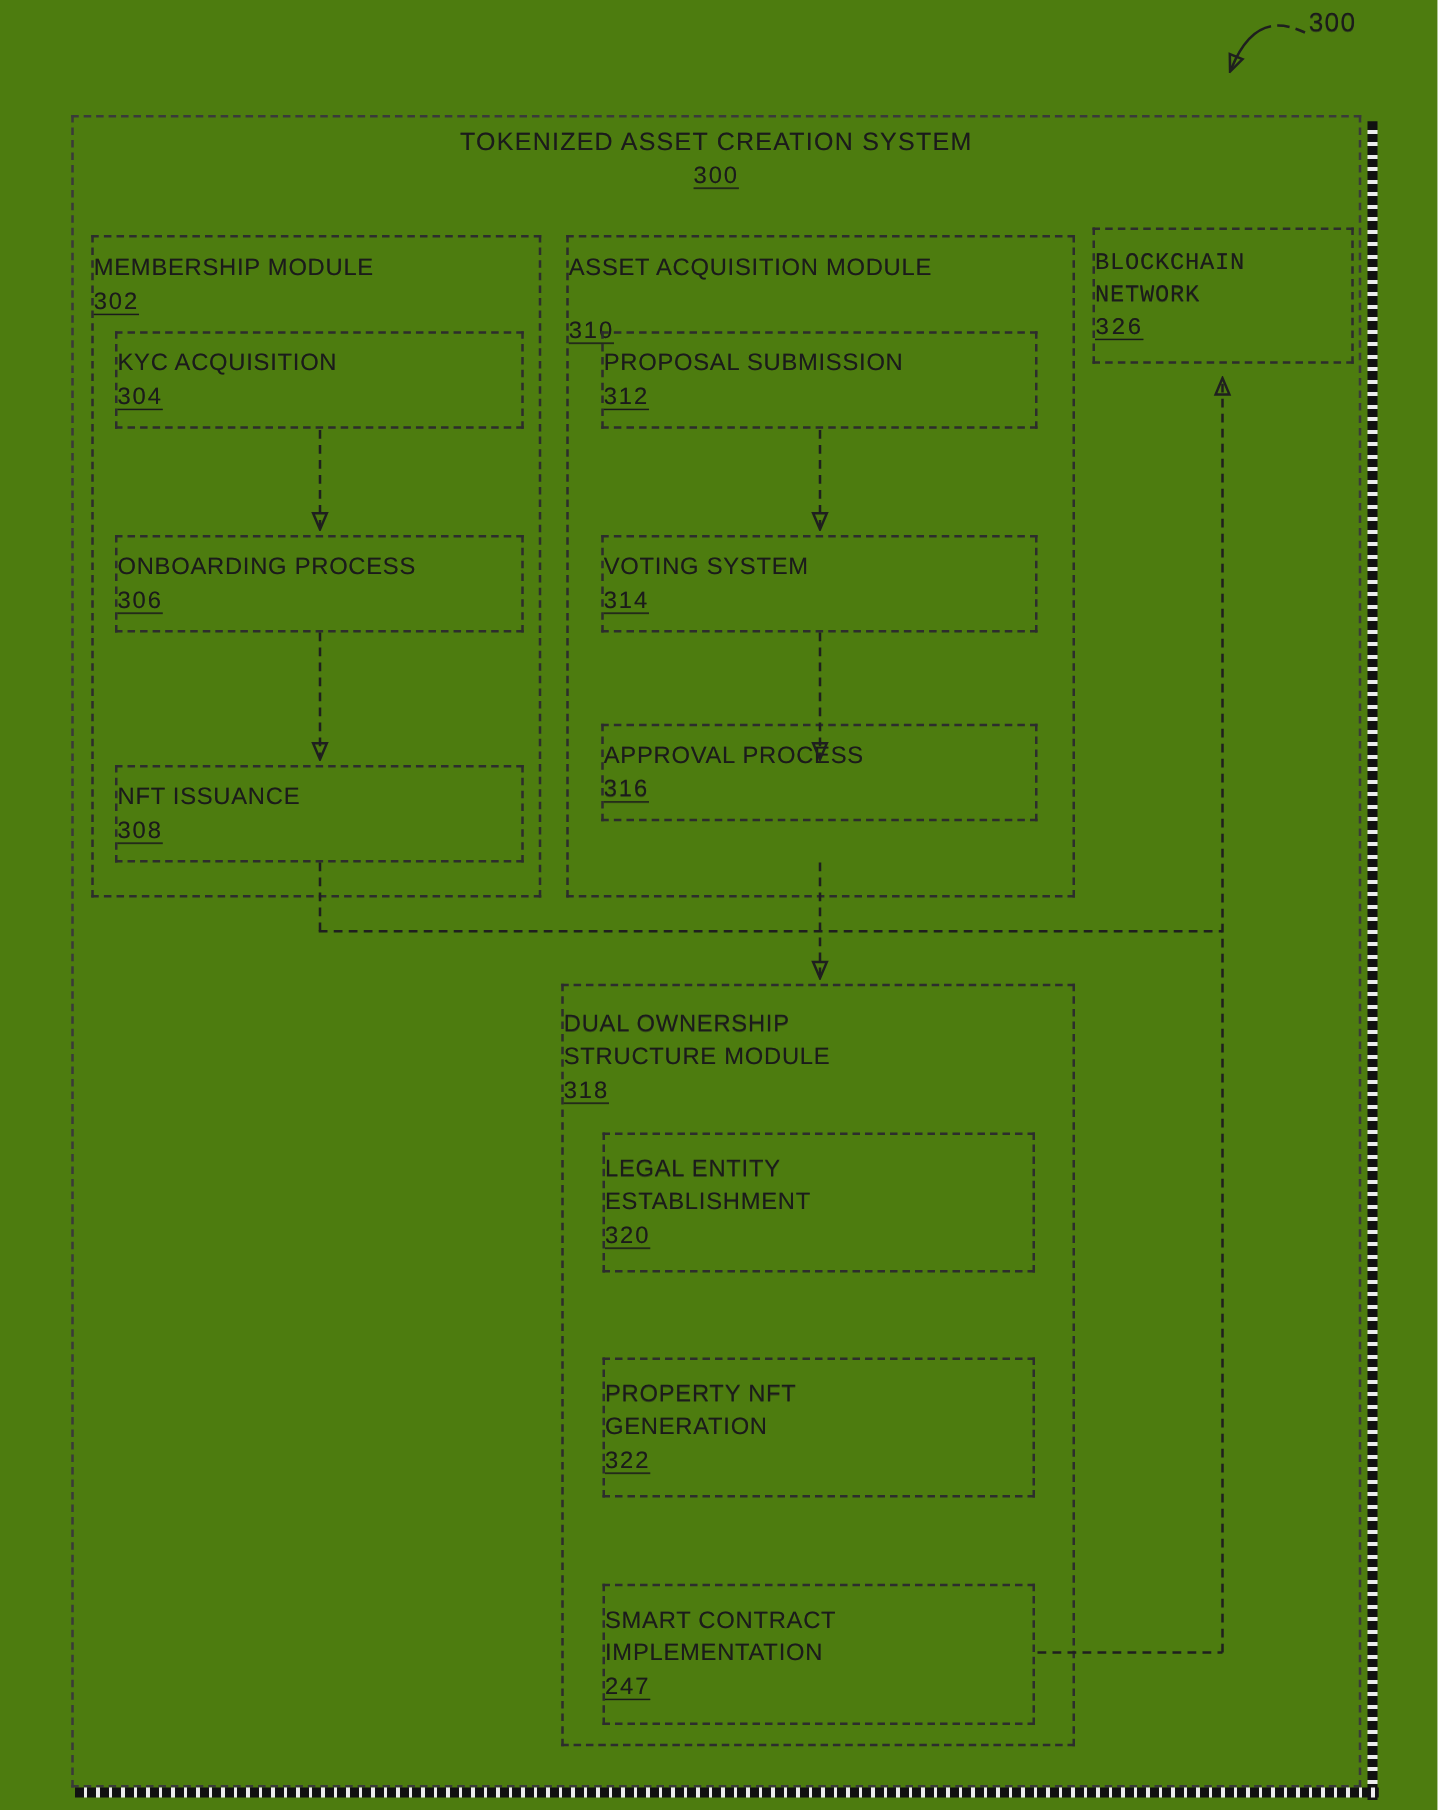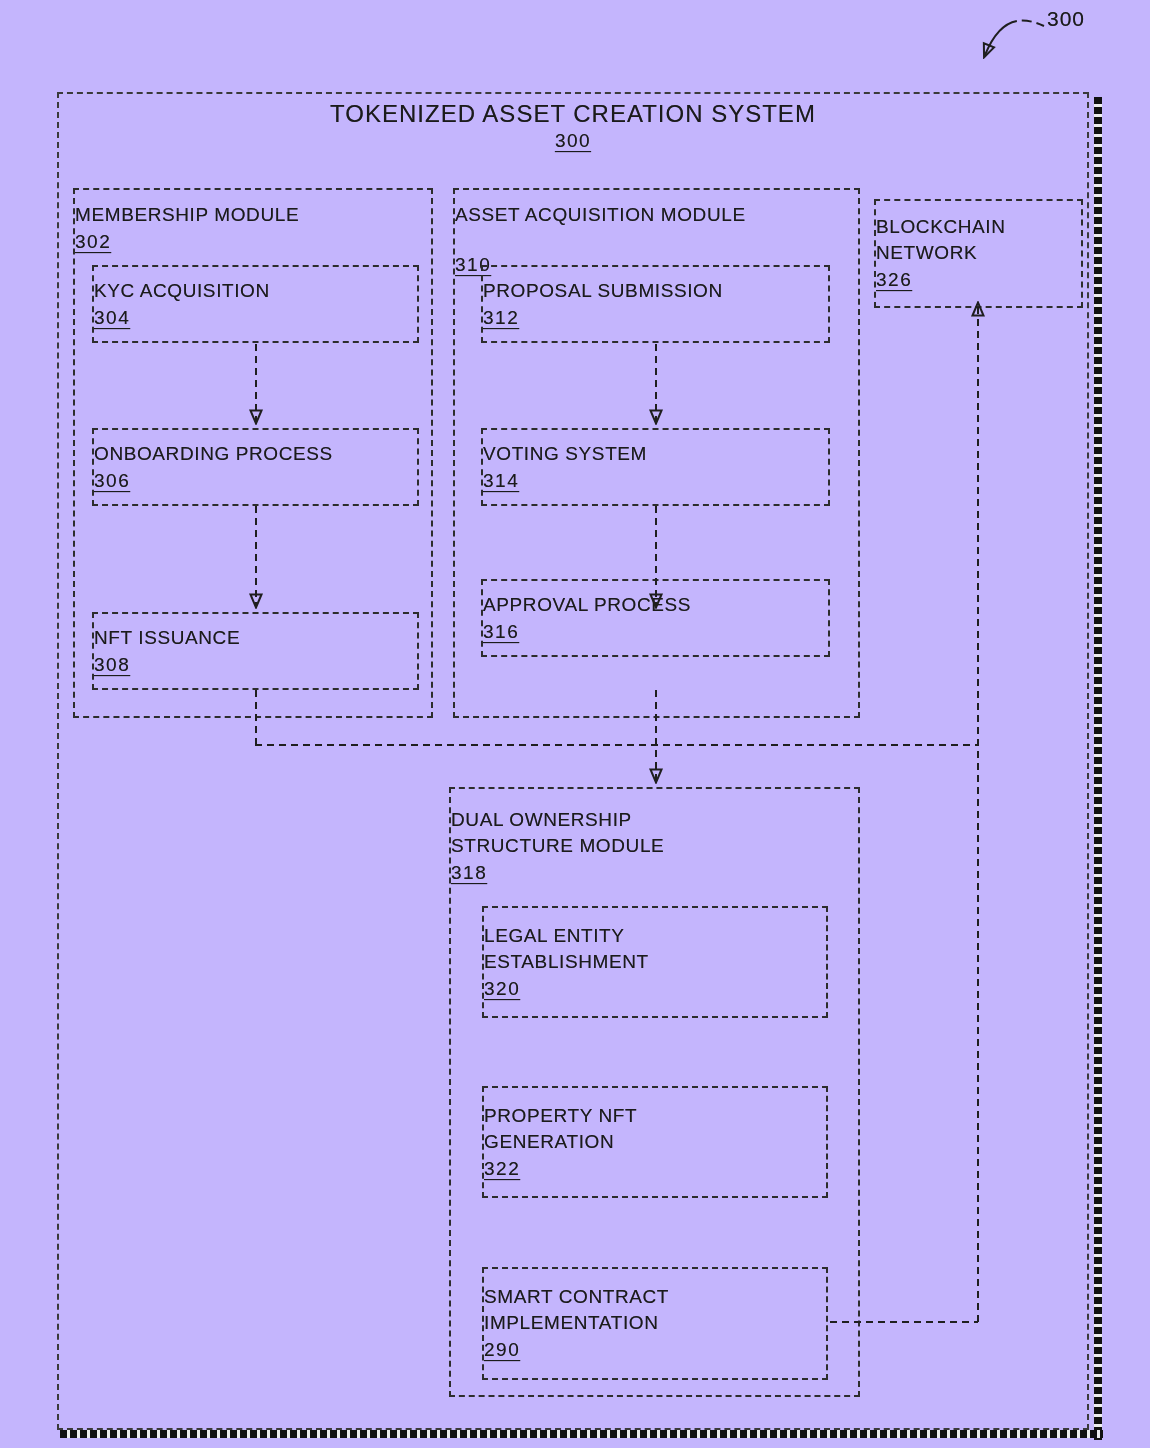--- a/index.html
+++ b/index.html
@@ -1,18 +1,18 @@
 <!DOCTYPE html>
 <html><head>
 <meta charset="utf-8">
 <style>
   html, body { margin:0; padding:0; background:#ffffff; }
   .canvas {
     position:relative; width:1150px; height:1448px;
-    background:#c4b5fd; overflow:hidden;
+    background:#4d7c0f; overflow:hidden;
     font-family:"Liberation Sans", sans-serif;
     color:#1b1b1b;
   }
   .box {
     position:absolute; box-sizing:border-box;
     border:2px dashed #2d2d2d;
     display:flex; flex-direction:column;
     align-items:flex-start; justify-content:center;
     text-align:center; background:transparent;
   }
@@ -29,21 +29,21 @@
   }
   .num {
     font-size:19px; line-height:27px; letter-spacing:1.5px;
     text-decoration:underline; text-underline-offset:4px;
     text-shadow:0 0.3px 0.5px rgba(35,35,35,0.55);
   }
   .sys-title {
     position:absolute; left:57px; top:101px; width:1032px;
     text-align:center;
   }
-  .sys-title .lbl { font-size:24px; letter-spacing:1px; }
+  .sys-title .lbl { font-size:20px; letter-spacing:1px; }
   .ref-label {
     position:absolute; left:1047px; top:7px;
     font-size:21px; letter-spacing:1px;
     text-shadow:0 0.3px 0.5px rgba(35,35,35,0.6);
   }
   
   .shadow-right {
     position:absolute; left:1094px; top:97px; width:8px; height:1343px;
     background:repeating-linear-gradient(180deg,#111 0px,#111 7px,#ededed 7px,#ededed 10px);
   }
@@ -101,21 +101,21 @@
   </div>
   <div class="box" style="left:481px; top:428px; width:349px; height:78px;">
     <div class="lbl">VOTING SYSTEM</div>
     <div class="num">314</div>
   </div>
   <div class="box" style="left:481px; top:579px; width:349px; height:78px;">
     <div class="lbl">APPROVAL PROCESS</div>
     <div class="num">316</div>
   </div>
 
-  <div class="box" style="left:874px; top:199px; width:209px; height:109px;">
+  <div class="box" style="left:874px; top:182px; width:209px; height:109px;font-family:Liberation Mono, monospace;">
     <div class="lbl">BLOCKCHAIN</div>
     <div class="lbl">NETWORK</div>
     <div class="num">326</div>
   </div>
 
   <div class="box module" style="left:449px; top:787px; width:411px; height:610px; padding-top:18px;">
     <div class="lbl">DUAL OWNERSHIP</div>
     <div class="lbl">STRUCTURE MODULE</div>
     <div class="num">318</div>
   </div>
@@ -125,21 +125,21 @@
     <div class="num">320</div>
   </div>
   <div class="box" style="left:482px; top:1086px; width:346px; height:112px;">
     <div class="lbl">PROPERTY NFT</div>
     <div class="lbl">GENERATION</div>
     <div class="num">322</div>
   </div>
   <div class="box" style="left:482px; top:1267px; width:346px; height:113px;">
     <div class="lbl">SMART CONTRACT</div>
     <div class="lbl">IMPLEMENTATION</div>
-    <div class="num">290</div>
+    <div class="num">247</div>
   </div>
 
   <svg class="wires" viewBox="0 0 1150 1448">
     <defs>
       <marker id="ah" markerWidth="16" markerHeight="16" refX="12" refY="8" orient="auto" markerUnits="userSpaceOnUse">
         <path d="M1.5 2.5 L14.5 8 L1.5 13.5 Z" fill="#1a1a1a" stroke="none"></path>
       </marker>
     </defs>
 
     <line class="dash" x1="256" y1="344" x2="256" y2="421" marker-end="url(#ah)"></line>

